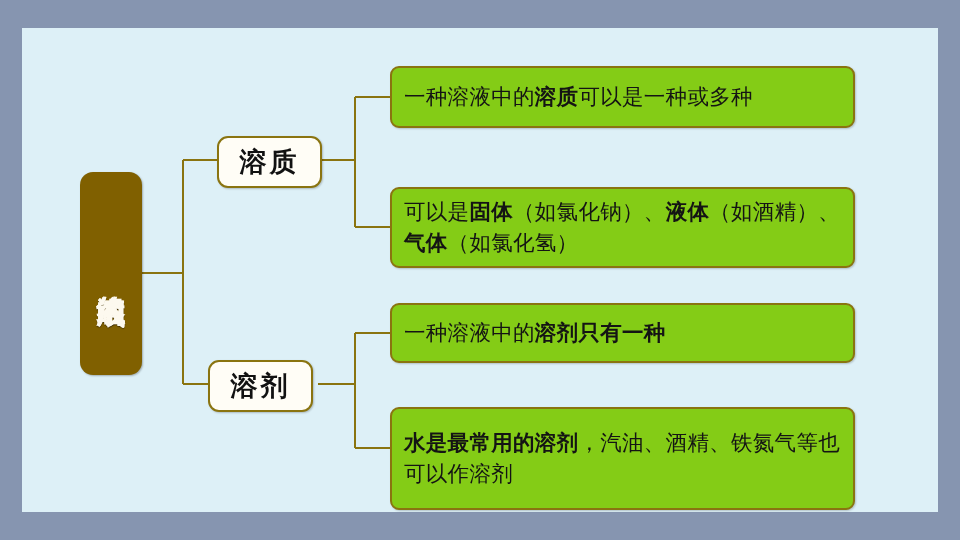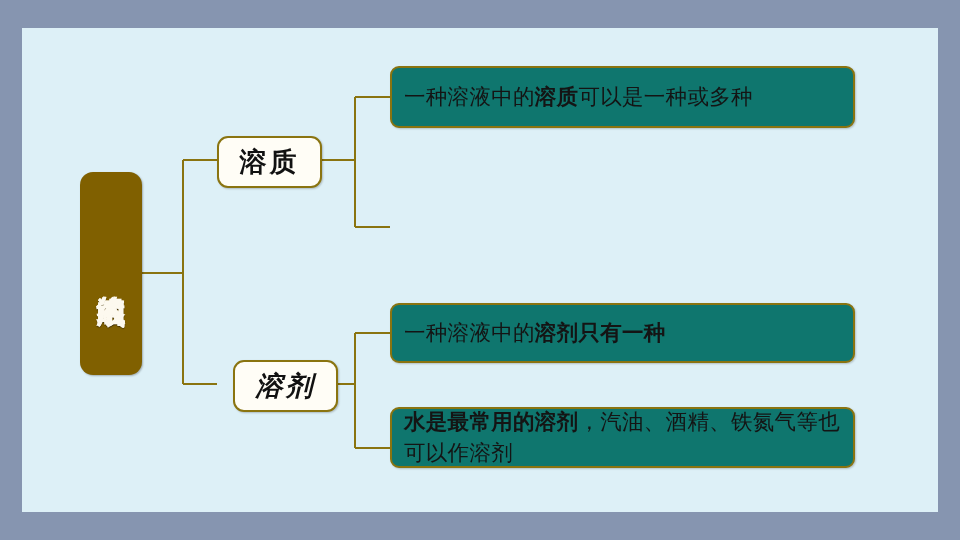--- a/index.html
+++ b/index.html
@@ -68,48 +68,48 @@
     box-shadow: 1px 1px 2px rgba(0,0,0,0.22);
     display: flex;
     align-items: center;
     justify-content: center;
     color: #111111;
     font-size: 27px;
     font-weight: 700;
     letter-spacing: 3px;
   }
   #mid-solute { left: 217px; top: 136px; width: 101px; height: 48px; }
-  #mid-solvent { left: 233px; top: 360px; width: 101px; height: 48px; font-style: italic; }
+  #mid-solvent { left: 208px; top: 360px; width: 101px; height: 48px; }
 
   
   .leaf {
     position: absolute;
     left: 390px;
     width: 465px;
-    background: #0f766e;
+    background: #84cc16;
     border: 2px solid #8a7410;
     border-radius: 9px;
     box-shadow: 1px 1px 2px rgba(0,0,0,0.2);
     box-sizing: border-box;
     display: flex;
     align-items: center;
     padding: 0 12px;
   }
   .leaf p {
     margin: 0;
     color: #141414;
     font-size: 21.5px;
     line-height: 1.42;
     letter-spacing: 0.3px;
   }
   .leaf b { font-weight: 700; }
   #leaf-1 { top: 66px;  height: 62px; }
   #leaf-2 { top: 187px; height: 81px; }
   #leaf-3 { top: 303px; height: 60px; font-family: Liberation Serif, serif; }
-  #leaf-4 { top: 407px; height: 61px; }
+  #leaf-4 { top: 407px; height: 103px; }
 </style>
 </head>
 <body>
 
 <div id="slide">
 
   <div id="panel"></div>
 
   <svg id="connectors" viewBox="0 0 960 540" xmlns="http://www.w3.org/2000/svg">
     <g fill="none" stroke="#8a7410" stroke-width="2">
@@ -143,20 +143,23 @@
   </div>
 
   <div id="mid-solvent" class="mid-node">
     <span>溶剂</span>
   </div>
 
   <div id="leaf-1" class="leaf">
     <p><span>一种溶液中的</span><b>溶质</b><span>可以是一种或多种</span></p>
   </div>
 
+  <div id="leaf-2" class="leaf">
+    <p><span>可以是</span><b>固体</b><span>（如氯化钠）、</span><b>液体</b><span>（如酒精）、</span><b>气体</b><span>（如氯化氢）</span></p>
+  </div>
 
   <div id="leaf-3" class="leaf">
     <p><span>一种溶液中的</span><b>溶剂只有一种</b></p>
   </div>
 
   <div id="leaf-4" class="leaf">
     <p><b>水是最常用的溶剂</b><span>，汽油、酒精、铁氮气等也可以作溶剂</span></p>
   </div>
 
 </div>

